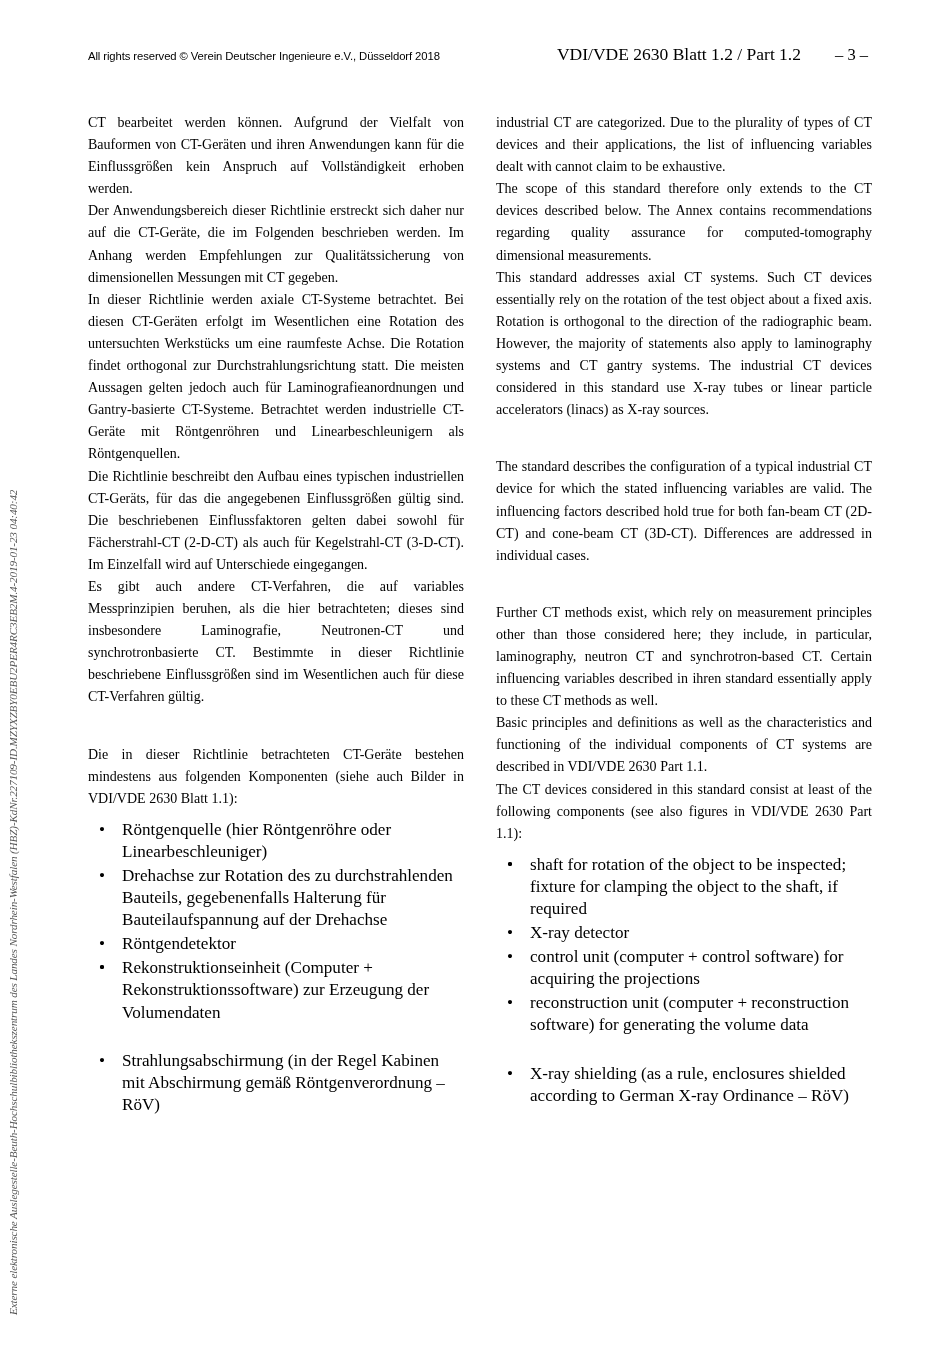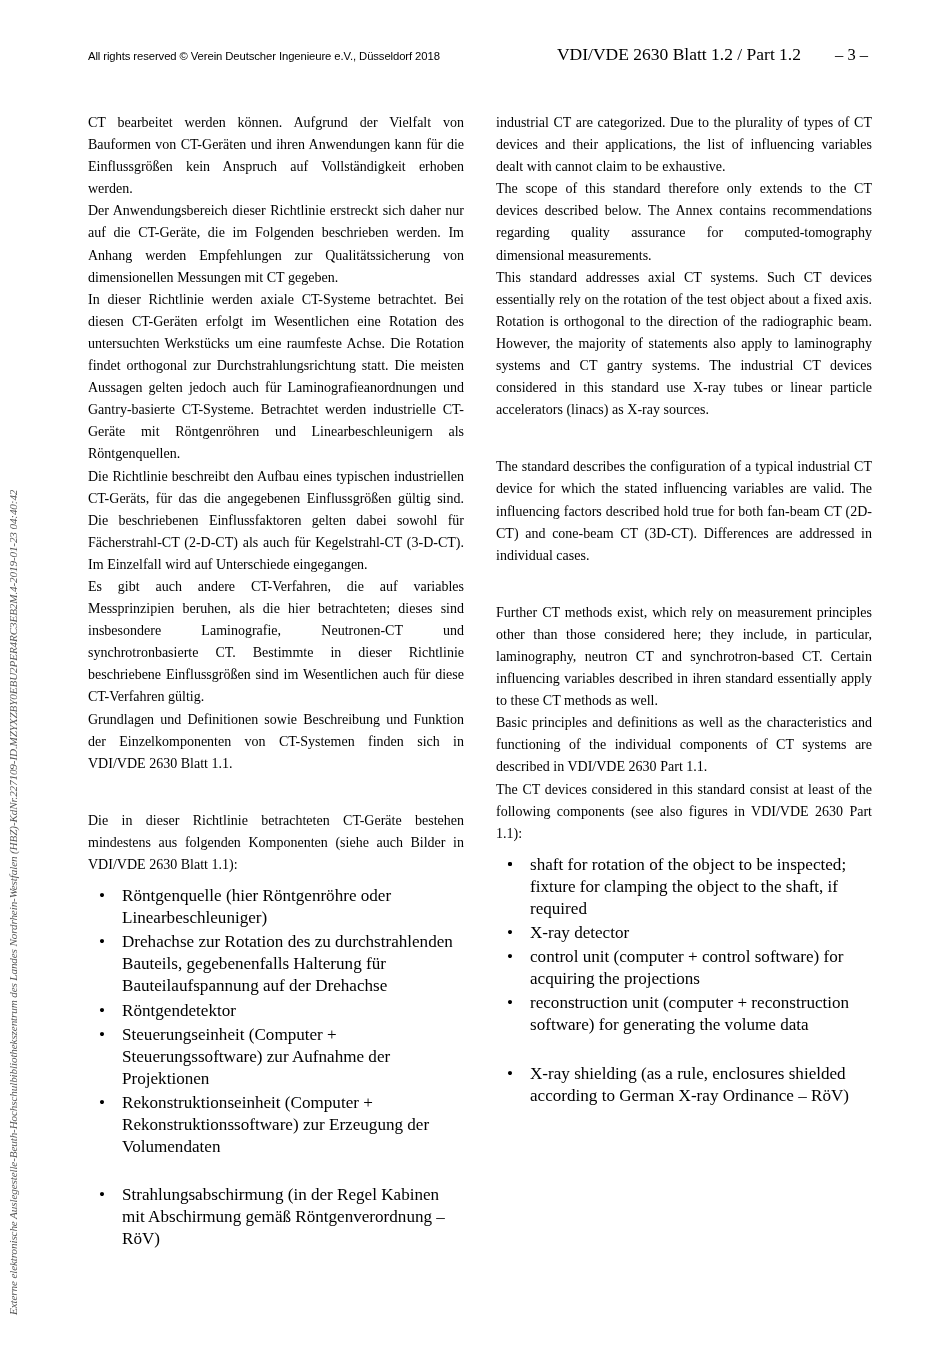--- a/index.html
+++ b/index.html
@@ -158,39 +158,37 @@
   </div>
 
   <div class="columns">
 
     <div class="col">
       <p class="para">CT bearbeitet werden können. Aufgrund der Vielfalt von Bauformen von CT-Geräten und ihren Anwendungen kann für die Einflussgrößen kein Anspruch auf Vollständigkeit erhoben werden.</p>
       <p class="para">Der Anwendungsbereich dieser Richtlinie erstreckt sich daher nur auf die CT-Geräte, die im Folgenden beschrieben werden. Im Anhang werden Empfehlungen zur Qualitätssicherung von dimensionellen Messungen mit CT gegeben.</p>
       <p class="para">In dieser Richtlinie werden axiale CT-Systeme betrachtet. Bei diesen CT-Geräten erfolgt im Wesentlichen eine Rotation des untersuchten Werkstücks um eine raumfeste Achse. Die Rotation findet orthogonal zur Durchstrahlungsrichtung statt. Die meisten Aussagen gelten jedoch auch für Laminografieanordnungen und Gantry-basierte CT-Systeme. Betrachtet werden industrielle CT-Geräte mit Röntgenröhren und Linearbeschleunigern als Röntgenquellen.</p>
       <p class="para">Die Richtlinie beschreibt den Aufbau eines typischen industriellen CT-Geräts, für das die angegebenen Einflussgrößen gültig sind. Die beschriebenen Einflussfaktoren gelten dabei sowohl für Fächerstrahl-CT (2-D-CT) als auch für Kegelstrahl-CT (3-D-CT). Im Einzelfall wird auf Unterschiede eingegangen.</p>
       <p class="para">Es gibt auch andere CT-Verfahren, die auf variables Messprinzipien beruhen, als die hier betrachteten; dieses sind insbesondere Laminografie, Neutronen-CT und synchrotronbasierte CT. Bestimmte in dieser Richtlinie beschriebene Einflussgrößen sind im Wesentlichen auch für diese CT-Verfahren gültig.</p>
-      <p class="para">Grundlagen und Definitionen sowie Beschreibung und Funktion der Einzelkomponenten von CT-Systemen finden sich in VDI/VDE 2630 Blatt 1.1.</p>
       <p class="para gap-before">Die in dieser Richtlinie betrachteten CT-Geräte bestehen mindestens aus folgenden Komponenten (siehe auch Bilder in VDI/VDE 2630 Blatt 1.1):</p>
 
       <ul class="bullets">
         <li>
           <span class="bullet">•</span>
           <span>Röntgenquelle (hier Röntgenröhre oder Linearbeschleuniger)</span>
         </li>
         <li>
           <span class="bullet">•</span>
           <span>Drehachse zur Rotation des zu durchstrahlenden Bauteils, gegebenenfalls Halterung für Bauteilaufspannung auf der Drehachse</span>
         </li>
         <li>
           <span class="bullet">•</span>
           <span>Röntgendetektor</span>
         </li>
         <li>
           <span class="bullet">•</span>
-          <span>Steuerungseinheit (Computer + Steuerungssoftware) zur Aufnahme der Projektionen</span>
         </li>
         <li>
           <span class="bullet">•</span>
           <span>Rekonstruktionseinheit (Computer + Rekonstruktionssoftware) zur Erzeugung der Volumendaten</span>
         </li>
         <li class="spaced">
           <span class="bullet">•</span>
           <span>Strahlungsabschirmung (in der Regel Kabinen mit Abschirmung gemäß Röntgenverordnung – RöV)</span>
         </li>
       </ul>

